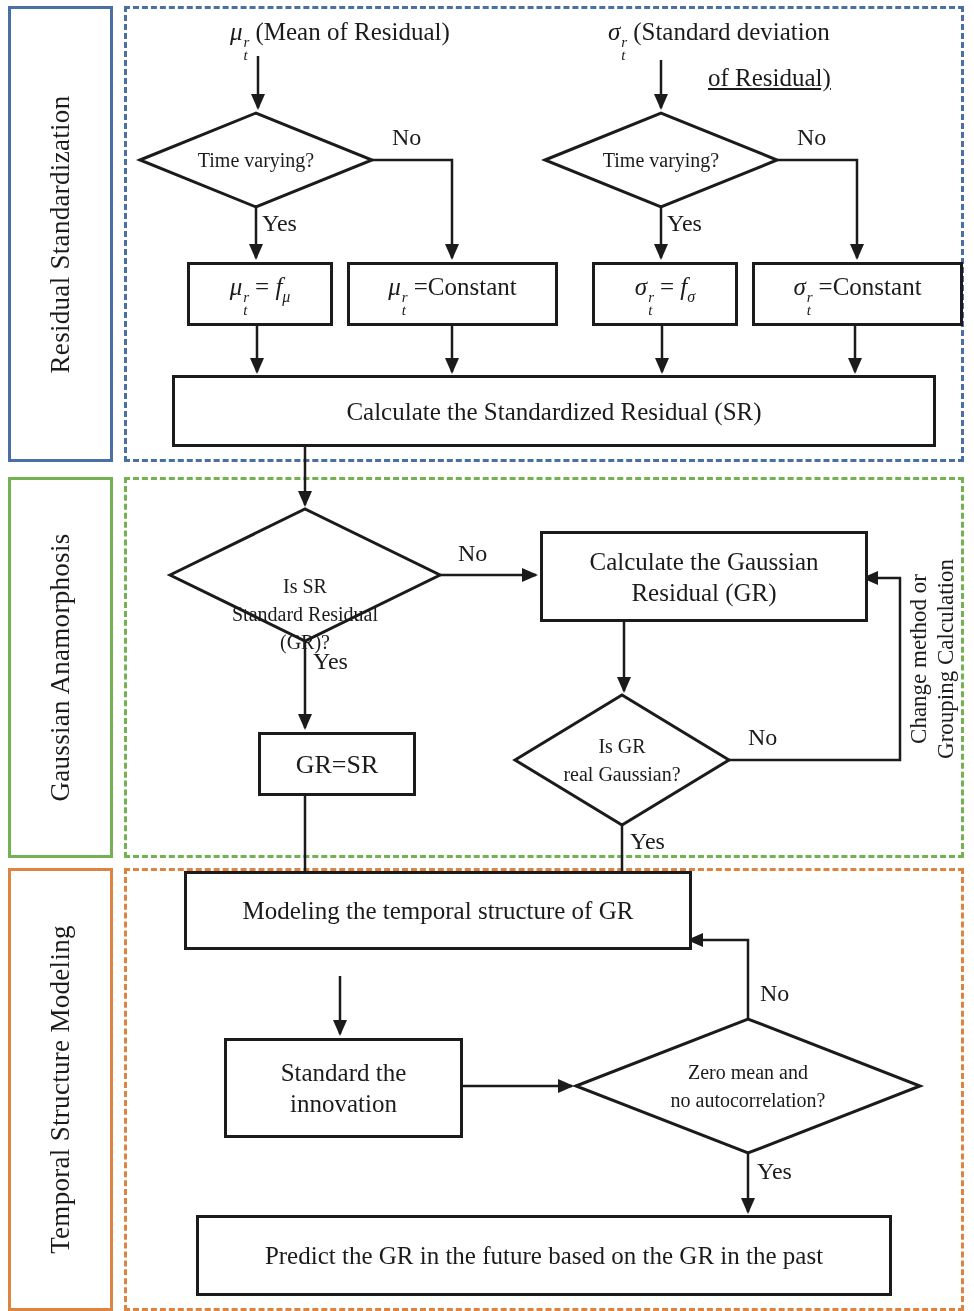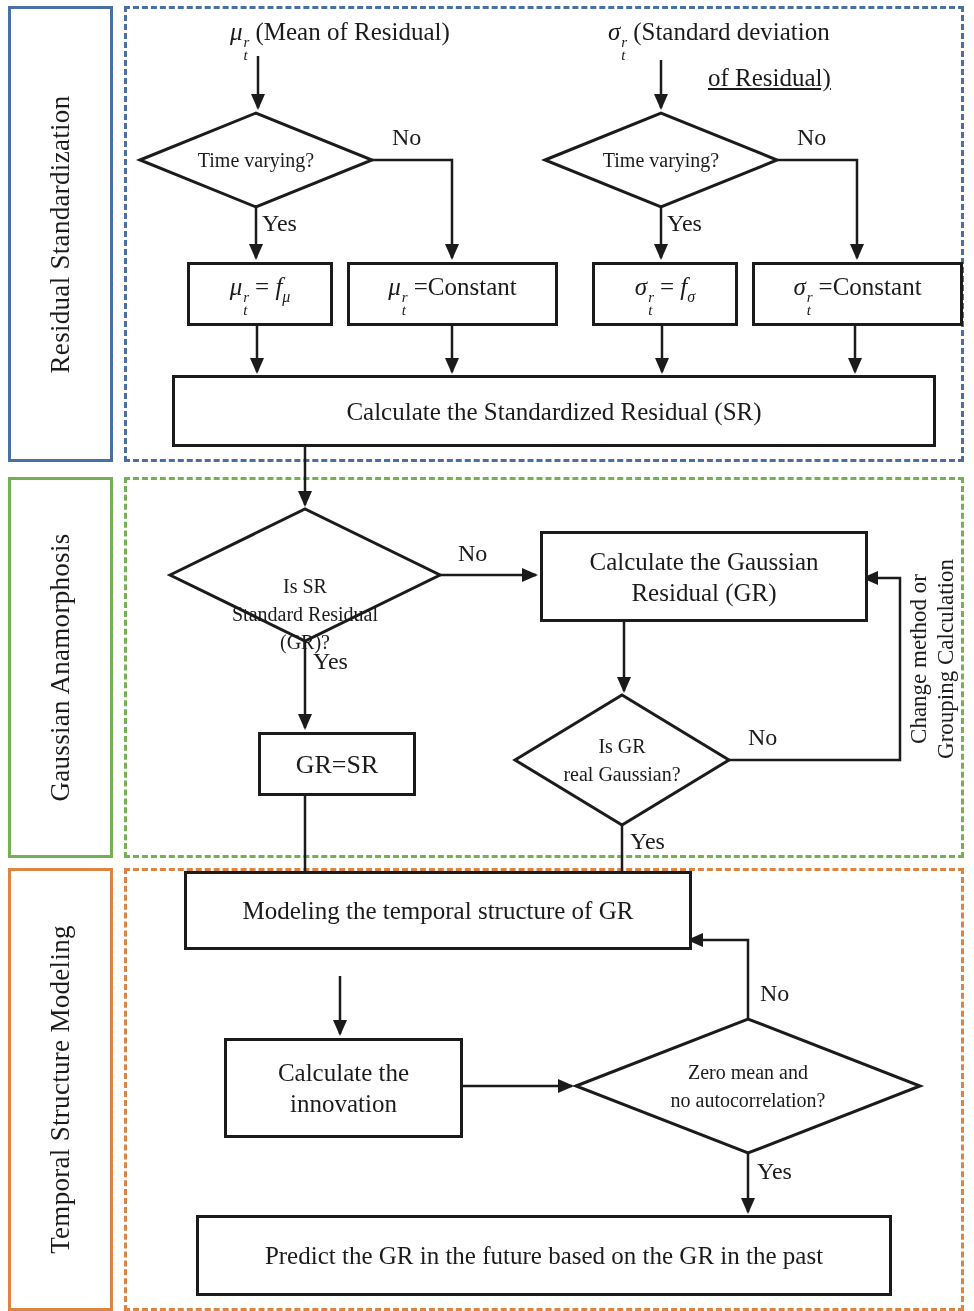--- a/index.html
+++ b/index.html
@@ -163,21 +163,21 @@
   <div class="node" style="left:172px;top:375px;width:758px;height:66px;">Calculate the Standardized Residual (SR)</div>
 
   <div class="node" style="left:540px;top:531px;width:322px;height:85px;">
     <span>Calculate the Gaussian</span>
     <span>Residual (GR)</span>
   </div>
   <div class="node" style="left:238px;top:732px;width:152px;height:58px;font-size:26px;margin-left:20px;">GR=SR</div>
 
   <div class="node" style="left:184px;top:871px;width:502px;height:73px;">Modeling the temporal structure of GR</div>
   <div class="node" style="left:224px;top:1038px;width:233px;height:94px;">
-    <span>Calculate the</span>
+    <span>Standard the</span>
     <span>innovation</span>
   </div>
   <div class="node" style="left:196px;top:1215px;width:690px;height:75px;text-align:center;">Predict the GR in the future based on the GR in the past</div>
 
   <div class="branch" style="left:392px;top:124px;">No</div>
   <div class="branch" style="left:262px;top:210px;">Yes</div>
   <div class="branch" style="left:797px;top:124px;">No</div>
   <div class="branch" style="left:667px;top:210px;">Yes</div>
   <div class="branch" style="left:458px;top:540px;">No</div>
   <div class="branch" style="left:313px;top:648px;">Yes</div>

